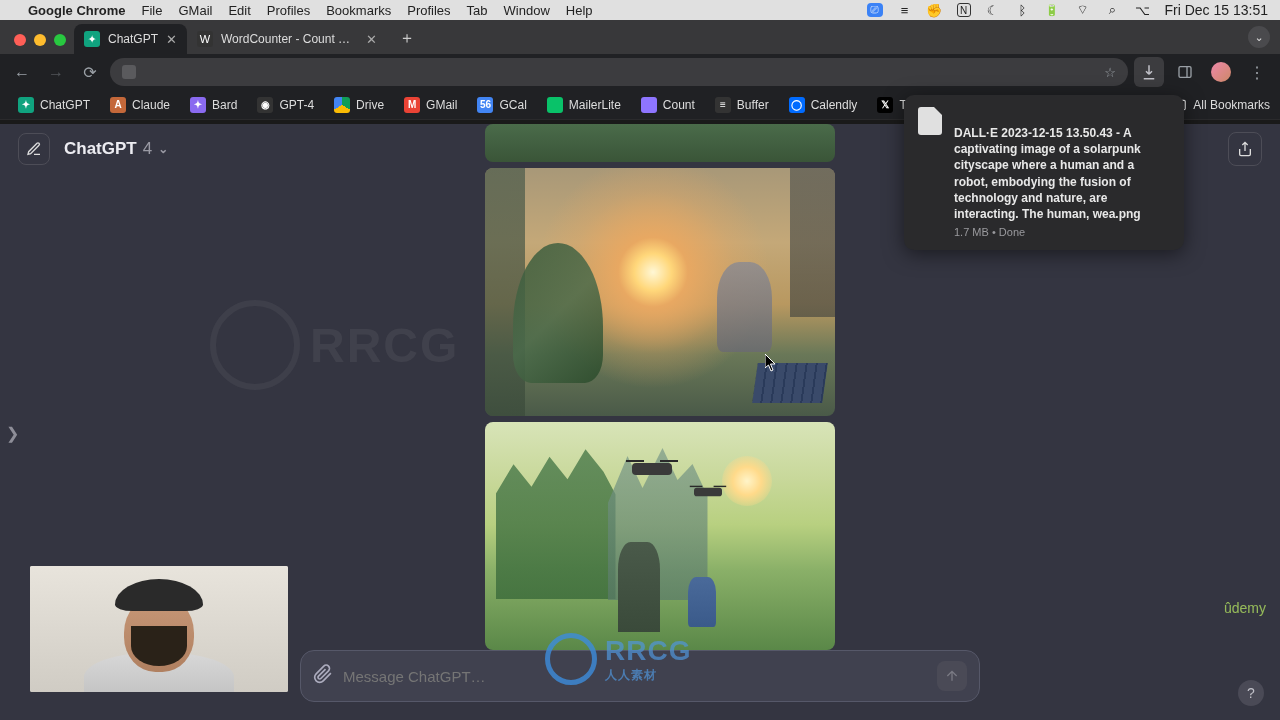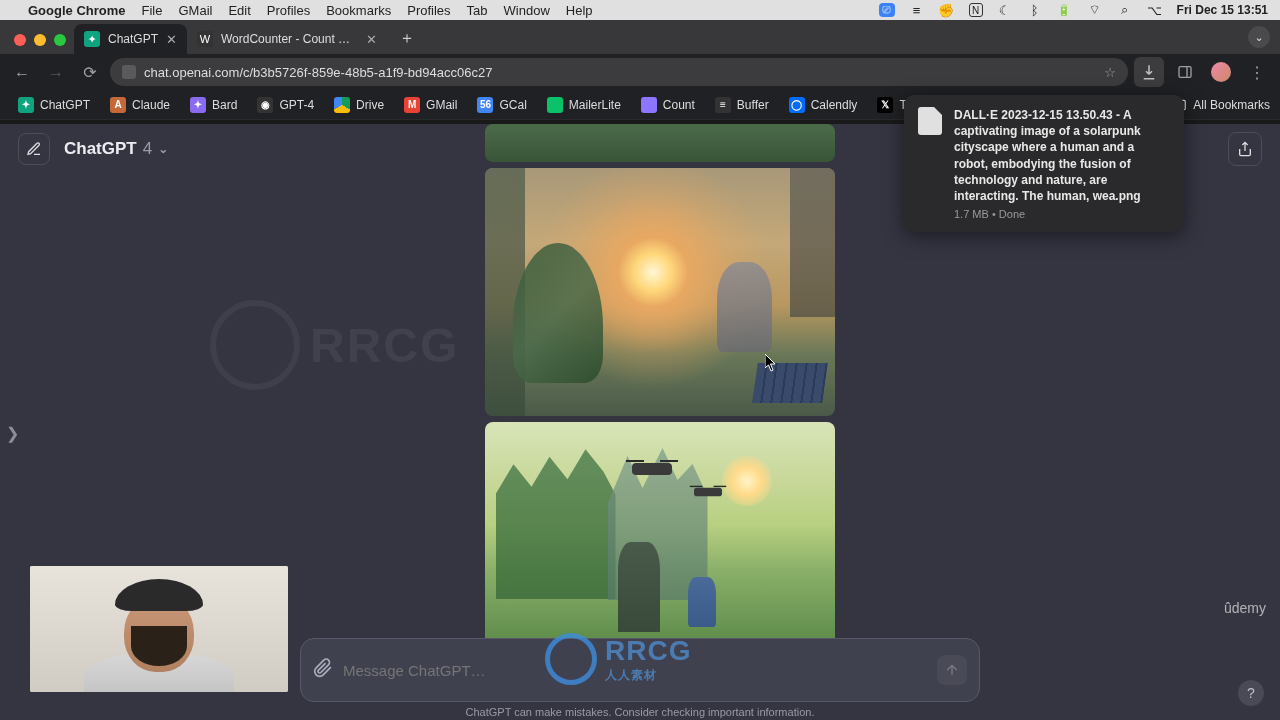--- a/index.html
+++ b/index.html
@@ -6,21 +6,21 @@
 body { width:1280px; height:720px; background:#1a1a1a; overflow:hidden; position:relative; }
 
 
 .menubar { height:20px; background:rgba(235,235,235,0.95); display:flex; align-items:center; padding:0 12px; font-size:13px; color:#222; justify-content:space-between; }
 .menubar-left { display:flex; align-items:center; gap:16px; }
 .menubar-left .apple { font-size:14px; }
 .menubar-left .appname { font-weight:600; }
 .menubar-right { display:flex; align-items:center; gap:14px; font-size:13px; }
 .menubar-right .icon { width:16px; height:16px; display:inline-flex; align-items:center; justify-content:center; }
 .menubar-right .battery { display:inline-flex; align-items:center; padding:1px 4px; border-radius:4px; background:#3b82f6; color:white; font-size:10px; }
-.menubar-right .clock { font-size:12px; font-weight:700; }
+.menubar-right .clock { font-size:14px; font-weight:400; }
 
 
 .chrome-tabs { height:34px; background:#38383a; display:flex; align-items:flex-end; padding-left:10px; position:relative; }
 .traffic { display:flex; gap:8px; align-items:center; padding:0 8px 8px 4px; }
 .traffic span { width:12px; height:12px; border-radius:50%; }
 .traffic .close { background:#ff5f57; }
 .traffic .min { background:#febc2e; }
 .traffic .max { background:#28c840; }
 .tab { display:flex; align-items:center; height:30px; padding:0 10px; border-radius:8px 8px 0 0; font-size:12px; color:#ddd; gap:8px; max-width:200px; }
 .tab.active { background:#202124; }
@@ -73,50 +73,50 @@
 .gen-img.full2 .drone { position:absolute; width:40px; height:12px; background:#3a3a3a; border-radius:4px; }
 .gen-img.full2 .drone::before, .gen-img.full2 .drone::after { content:""; position:absolute; width:18px; height:2px; background:#2a2a2a; top:-3px; }
 .gen-img.full2 .drone::before { left:-6px; } .gen-img.full2 .drone::after { right:-6px; }
 .gen-img.full2 .drone1 { left:42%; top:18%; }
 .gen-img.full2 .drone2 { left:58%; top:28%; transform:scale(0.7); }
 .gen-img.full2 .person { position:absolute; left:38%; bottom:8%; width:42px; height:90px; background:linear-gradient(180deg,#4a5a4a 0%,#3a4a3a 100%); border-radius:30% 30% 0 0; }
 .gen-img.full2 .robot { position:absolute; left:58%; bottom:10%; width:28px; height:50px; background:linear-gradient(180deg,#4a6a9a 0%,#3a5a8a 100%); border-radius:30% 30% 10% 10%; }
 
 .sidebar-toggle { position:absolute; left:6px; top:300px; color:#8e8e98; font-size:16px; }
 
-.input-area { position:absolute; bottom:18px; left:300px; right:300px; height:64px; background:#40414f; border:1px solid #565869; border-radius:14px; display:flex; align-items:center; padding:0 12px; gap:10px; }
+.input-area { position:absolute; bottom:18px; left:300px; right:300px; height:52px; background:#40414f; border:1px solid #565869; border-radius:14px; display:flex; align-items:center; padding:0 12px; gap:10px; }
 .attach { color:#acacbe; }
 .msg-input { flex:1; background:transparent; border:none; outline:none; color:#acacbe; font-size:15px; }
 .send-btn { width:30px; height:30px; background:#4a4a56; border-radius:8px; display:flex; align-items:center; justify-content:center; color:#2a2a30; }
 
 .disclaimer { position:absolute; bottom:2px; left:0; right:0; text-align:center; font-size:11px; color:#9a9aa4; }
 
 
 .download-toast { position:absolute; top:95px; right:96px; width:280px; background:#2a2a2c; border-radius:10px; padding:12px 14px; display:flex; gap:12px; box-shadow:0 4px 20px rgba(0,0,0,0.5); z-index:100; }
 .download-toast .fileicon { width:24px; height:28px; background:#e0e0e0; border-radius:3px; display:flex; align-items:center; justify-content:center; font-size:9px; color:#555; flex-shrink:0; position:relative; }
 .download-toast .fileicon::after { content:""; position:absolute; top:0; right:0; width:8px; height:8px; background:#2a2a2c; clip-path:polygon(100% 0,0 0,100% 100%); }
-.download-toast .info { flex:1; }
+.download-toast .info { flex:1;margin-top:18px; }
 .download-toast .filename { font-size:12px; font-weight:600; color:#e8e8e8; line-height:1.35; }
 .download-toast .meta { font-size:11px; color:#9a9a9e; margin-top:4px; }
 
 
 .webcam { position:absolute; left:30px; bottom:28px; width:258px; height:126px; background:#d8d4cc; border-radius:2px; overflow:hidden; z-index:50; }
 .webcam .room { position:absolute; inset:0; background:linear-gradient(180deg,#e8e4dc 0%,#d0ccc4 100%); }
 .webcam .head { position:absolute; left:50%; top:22%; transform:translateX(-50%); width:70px; height:78px; background:linear-gradient(180deg,#c89878 0%,#b08060 100%); border-radius:50% 50% 45% 45%; }
 .webcam .cap { position:absolute; left:50%; top:10%; transform:translateX(-50%); width:88px; height:32px; background:#2a2a2a; border-radius:50% 50% 20% 20% / 80% 80% 20% 20%; }
 .webcam .beard { position:absolute; left:50%; top:48%; transform:translateX(-50%); width:56px; height:40px; background:#2a2218; border-radius:0 0 50% 50%; }
 .webcam .body { position:absolute; left:50%; bottom:-10px; transform:translateX(-50%); width:150px; height:50px; background:linear-gradient(180deg,#d8d8d8 0%,#c0c0c0 100%); border-radius:60% 60% 0 0; }
 
 
 .watermark-big { position:absolute; left:210px; top:300px; font-size:48px; font-weight:700; color:rgba(120,120,130,0.18); letter-spacing:2px; pointer-events:none; display:flex; align-items:center; gap:10px; }
 .watermark-big .ring { width:90px; height:90px; border:6px solid rgba(120,120,130,0.15); border-radius:50%; display:inline-block; }
 .watermark-bottom { position:absolute; left:545px; bottom:35px; font-size:28px; font-weight:700; color:rgba(80,150,220,0.7); letter-spacing:1px; pointer-events:none; display:flex; align-items:center; gap:8px; z-index:60; }
 .watermark-bottom .ring2 { width:52px; height:52px; border:5px solid rgba(60,140,220,0.8); border-radius:50%; display:inline-block; position:relative; }
 .watermark-bottom .sub { font-size:12px; display:block; }
-.udemy-mark { position:absolute; right:14px; bottom:104px; font-size:14px; color:#e5e5e5; opacity:0.7; z-index:60; }
+.udemy-mark { position:absolute; right:14px; bottom:104px; font-size:14px; color:#bef264; opacity:0.7; z-index:60; }
 
 
 .help-btn { position:absolute; right:16px; bottom:14px; width:26px; height:26px; border-radius:50%; background:#4a4a56; color:#c0c0c8; display:flex; align-items:center; justify-content:center; font-size:14px; }
 
 
 .cursor { position:absolute; left:765px; top:354px; width:12px; height:18px; pointer-events:none; z-index:200; }
 .cursor svg { display:block; }
 </style>
 </head>
 <body>
@@ -169,21 +169,20 @@
   <div class="newtab">＋</div>
   <div class="tabs-dropdown">⌄</div>
 </div>
 
 <div class="chrome-toolbar">
   <div class="nav-btn">←</div>
   <div class="nav-btn" style="opacity:0.4;">→</div>
   <div class="nav-btn">⟳</div>
   <div class="urlbar">
     <span class="site-info"></span>
-    <span>chat.openai.com/c/b3b5726f-859e-48b5-a1f9-bd94acc06c27</span>
     <span class="star">☆</span>
   </div>
   <div class="tool-btn active">
     <svg width="18" height="18" viewBox="0 0 24 24" fill="none" stroke="#c0c0c8" stroke-width="2">
         <path d="M12 3v12m0 0l-4-4m4 4l4-4M5 21h14"></path>
       </svg>
   </div>
   <div class="tool-btn">
     <svg width="16" height="16" viewBox="0 0 24 24" fill="none" stroke="#9aa0a6" stroke-width="2">
         <rect x="3" y="4" width="18" height="16" rx="2"></rect>
@@ -314,21 +313,20 @@
         </svg>
     </span>
     <input class="msg-input" placeholder="Message ChatGPT…" style="">
     <div class="send-btn">
       <svg width="16" height="16" viewBox="0 0 24 24" fill="#2a2a30">
           <path d="M12 19V5M5 12l7-7 7 7" stroke="#7a7a84" stroke-width="2" fill="none"></path>
         </svg>
     </div>
   </div>
 
-  <div class="disclaimer">ChatGPT can make mistakes. Consider checking important information.</div>
 
   <div class="help-btn">
       <span>?</span>
     </div>
 </div>
 
 <div class="watermark-big">
   <span class="ring"></span>
   <span>RRCG</span>
 </div>

